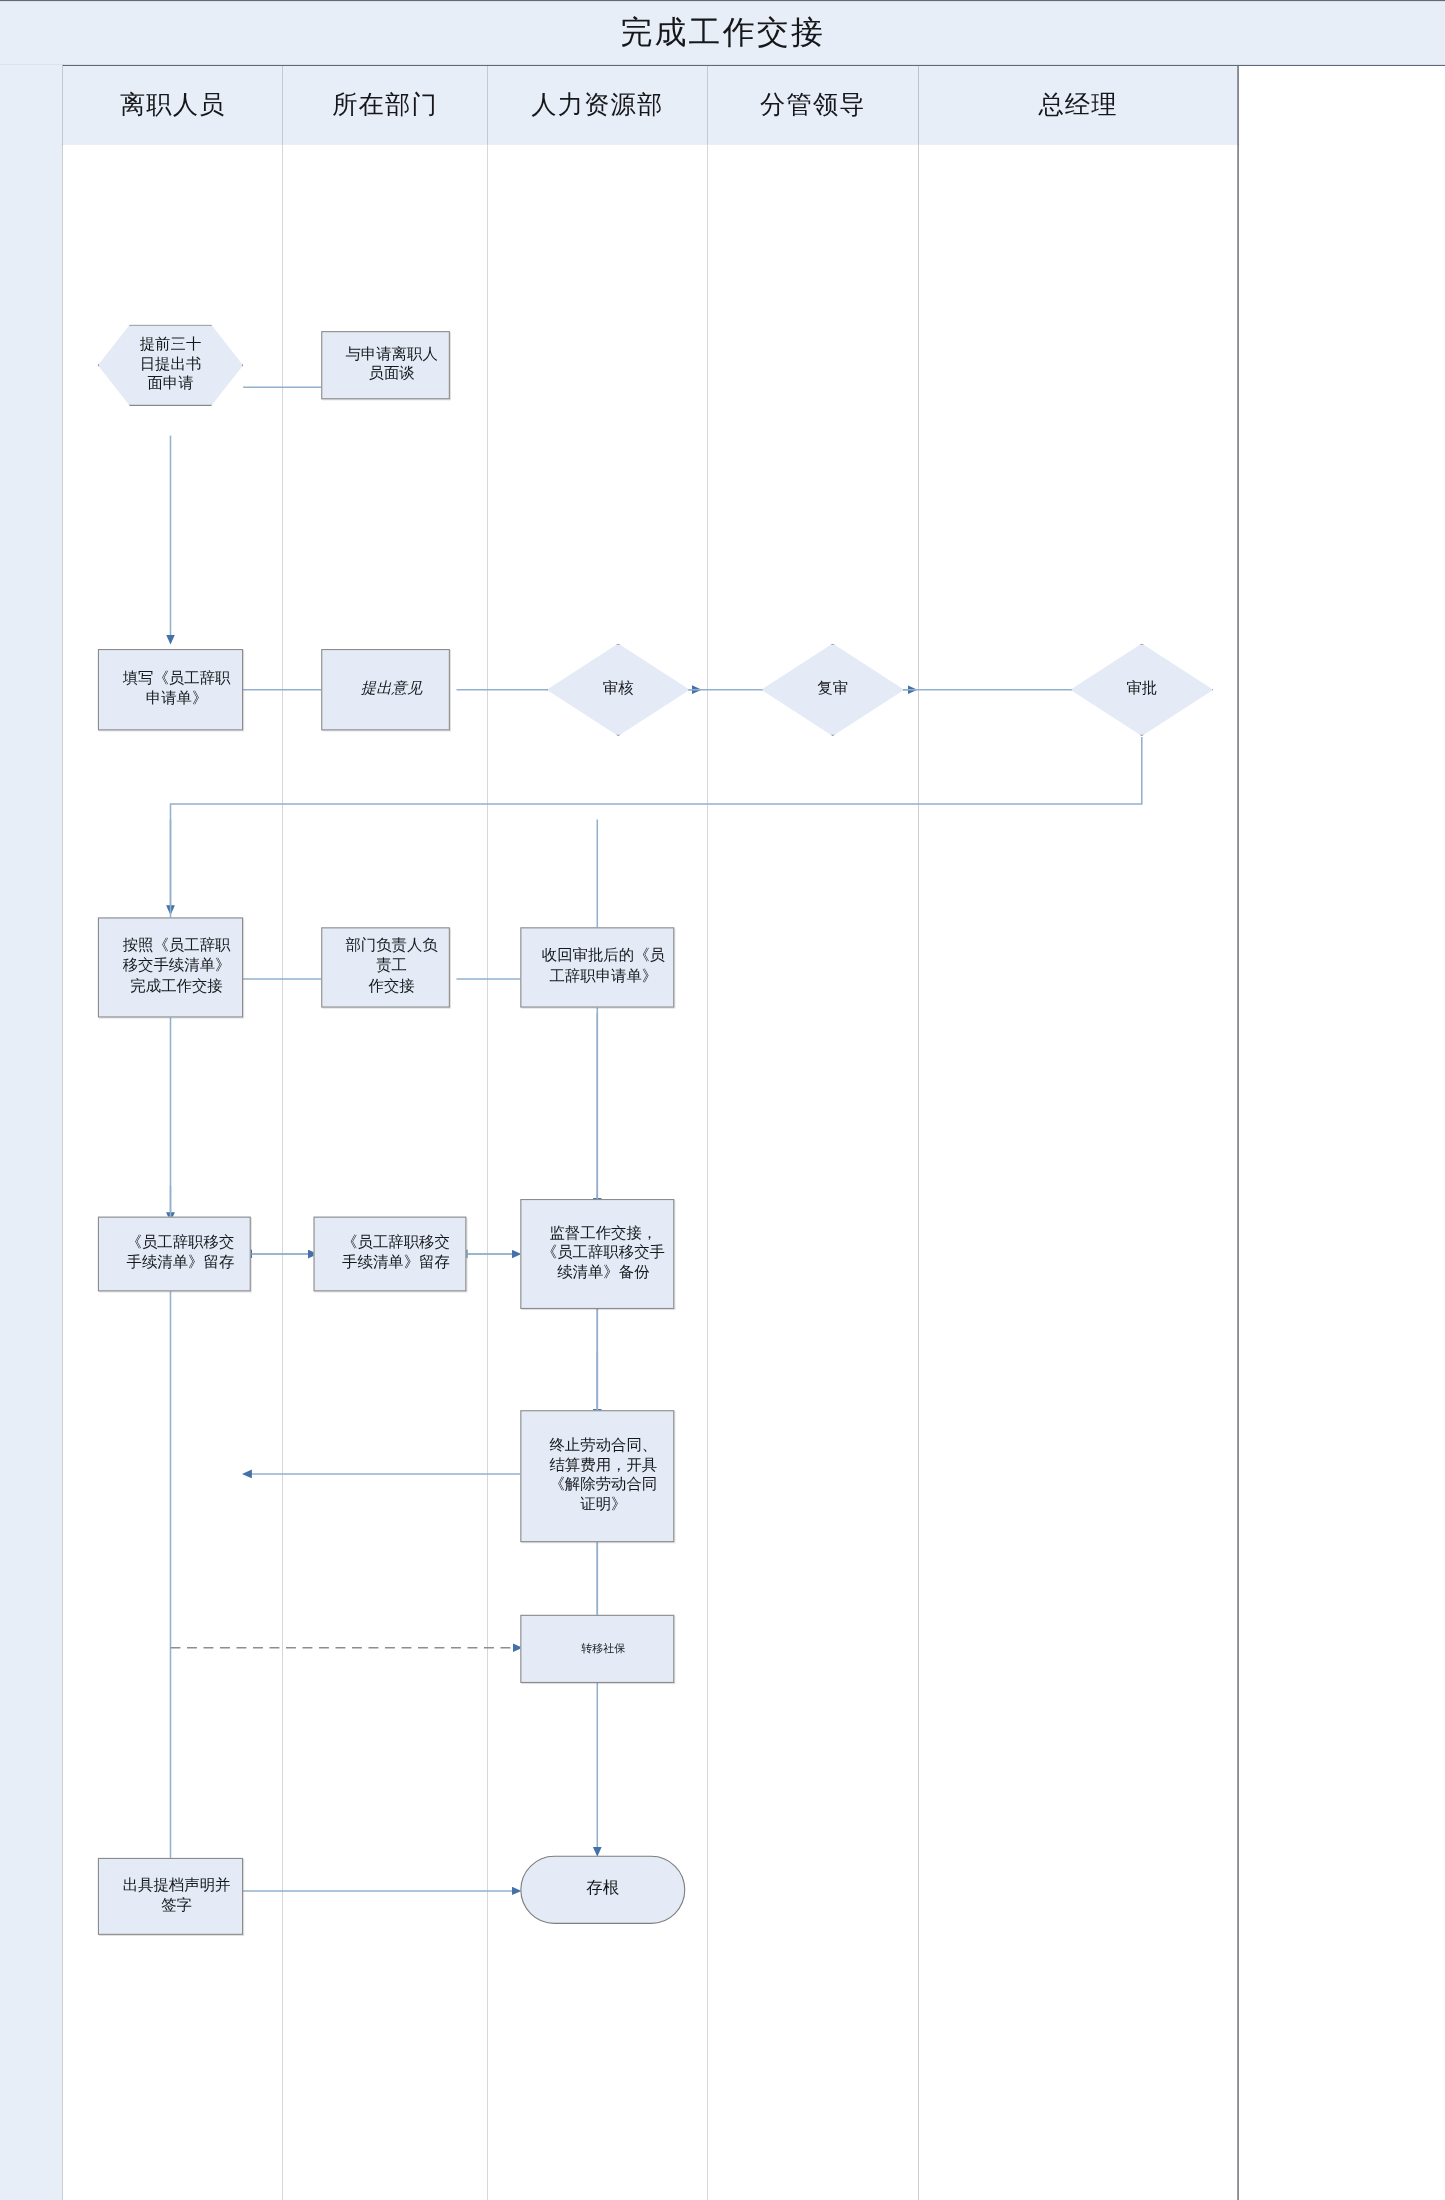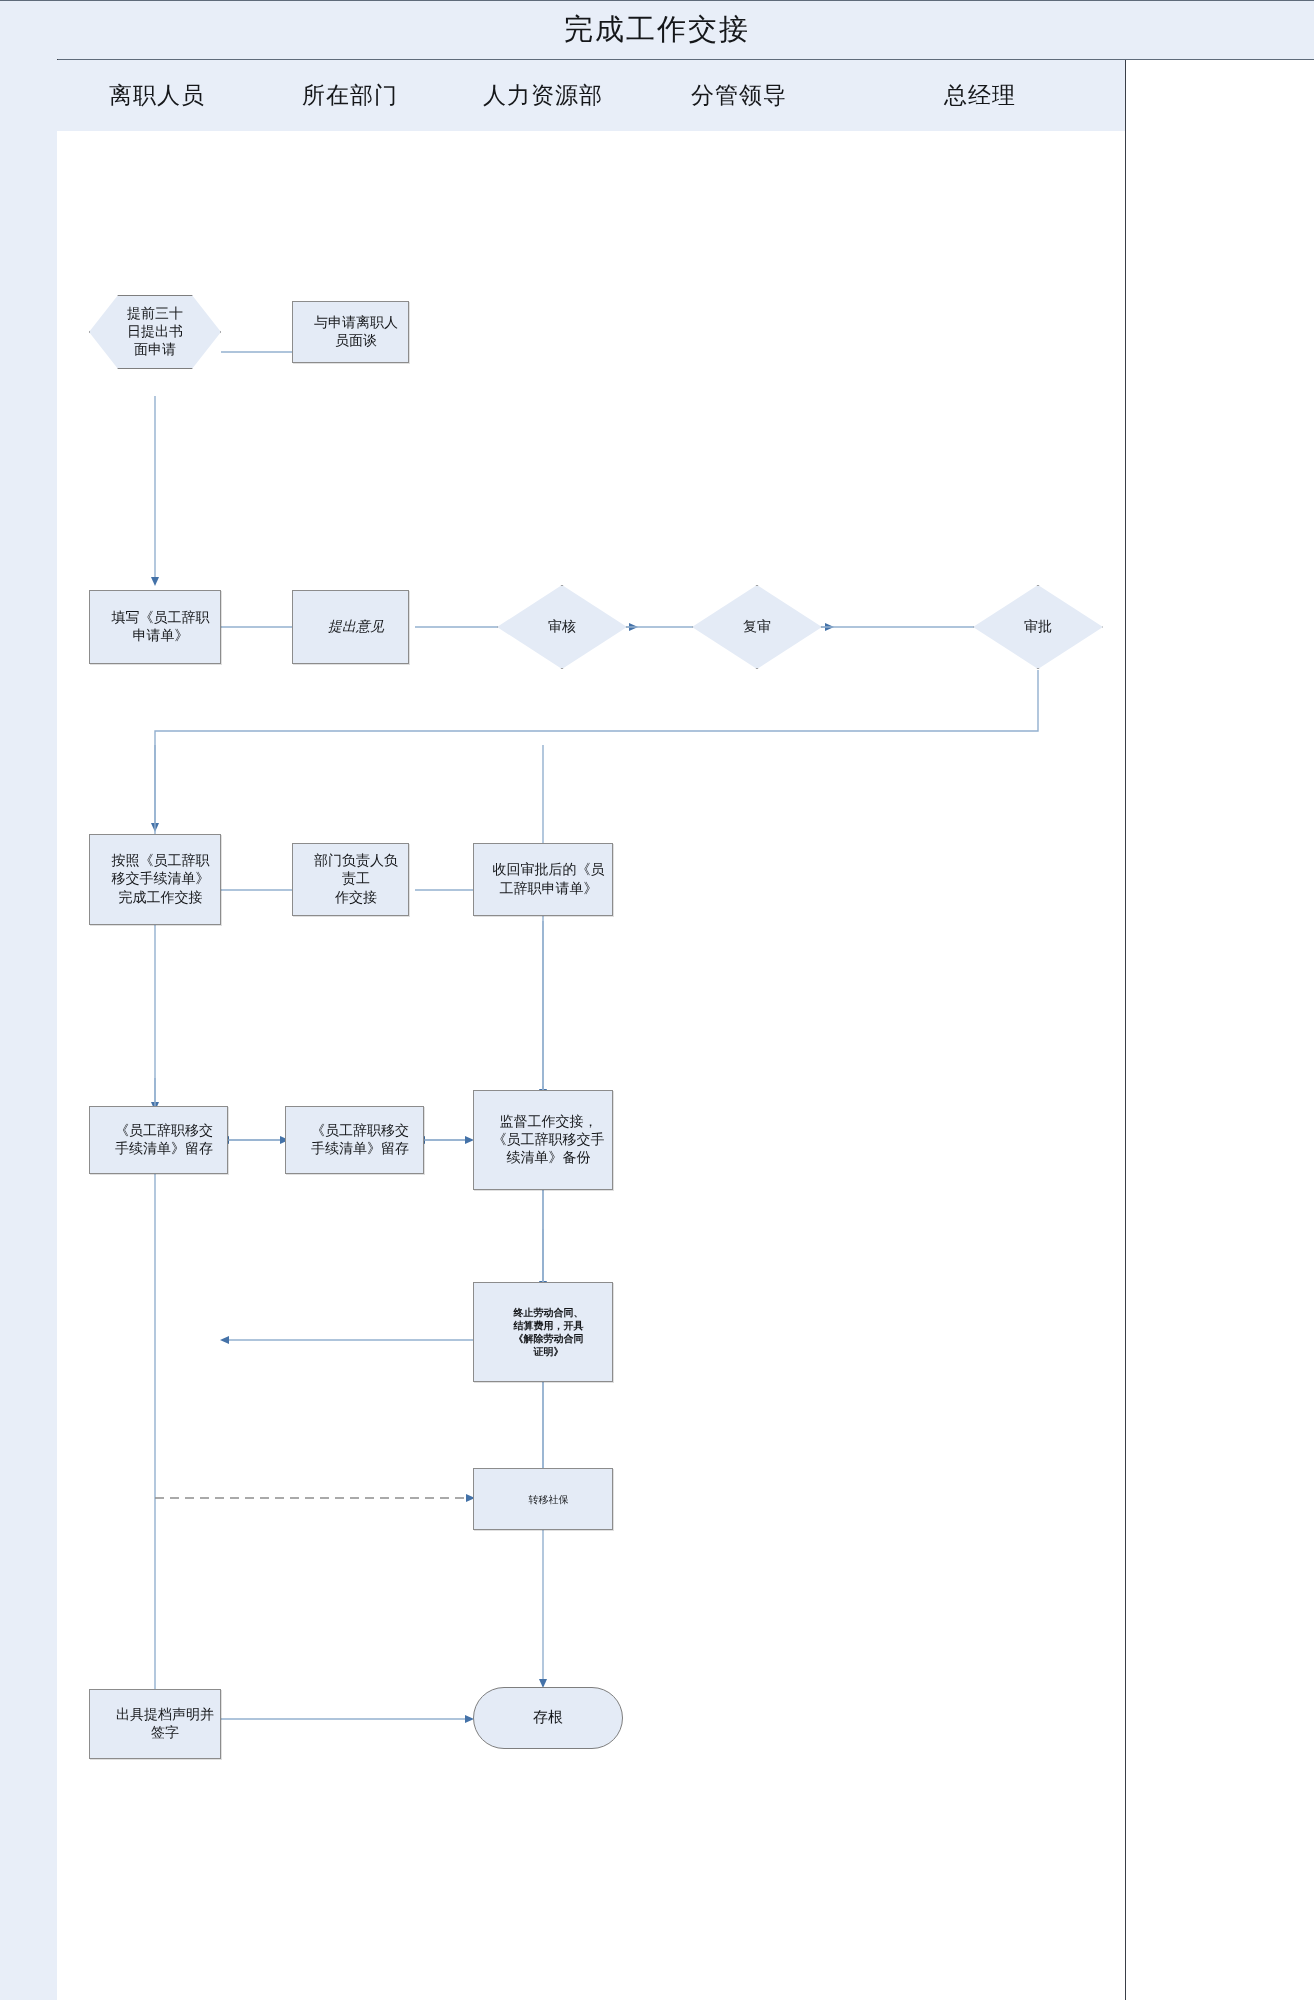--- a/index.html
+++ b/index.html
@@ -193,32 +193,32 @@
 手续清单》留存</span>
   </div>
 
   <div class="node box" style="left:473px;top:1090px;width:140px;height:100px;font-size:14px;">
     <span class="lbl">监督工作交接，
 《员工辞职移交手
 续清单》备份</span>
   </div>
 
 
-  <div class="node box" style="left:473px;top:1282px;width:140px;height:100px;font-size:10px;font-weight:bold;">
+  <div class="node box" style="left:473px;top:1282px;width:140px;height:120px;font-size:14px;">
     <span class="lbl">终止劳动合同、
 结算费用，开具
 《解除劳动合同
 证明》</span>
   </div>
 
   <div class="node box" style="left:473px;top:1468px;width:140px;height:62px;font-size:10px;">
     <span class="lbl">转移社保</span>
   </div>
 
-  <div class="node box" style="left:89px;top:1689px;width:132px;height:70px;font-size:14px;justify-content:flex-end;">
+  <div class="node box" style="left:89px;top:1689px;width:132px;height:70px;font-size:14px;">
     <span class="lbl">出具提档声明并
 签字</span>
   </div>
 
   <div class="node stadium" style="left:473px;top:1687px;width:150px;height:62px;font-size:15px;">
     <span class="lbl">存根</span>
   </div>
 
 </div>
 

